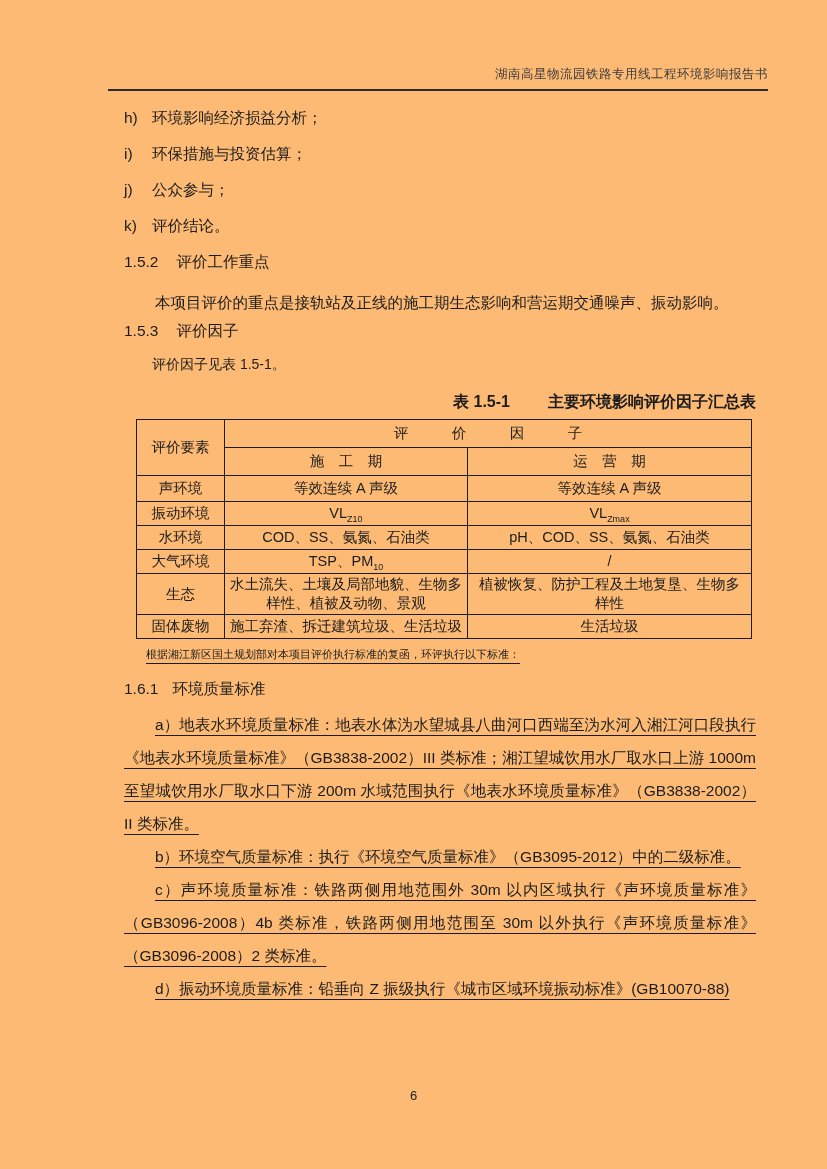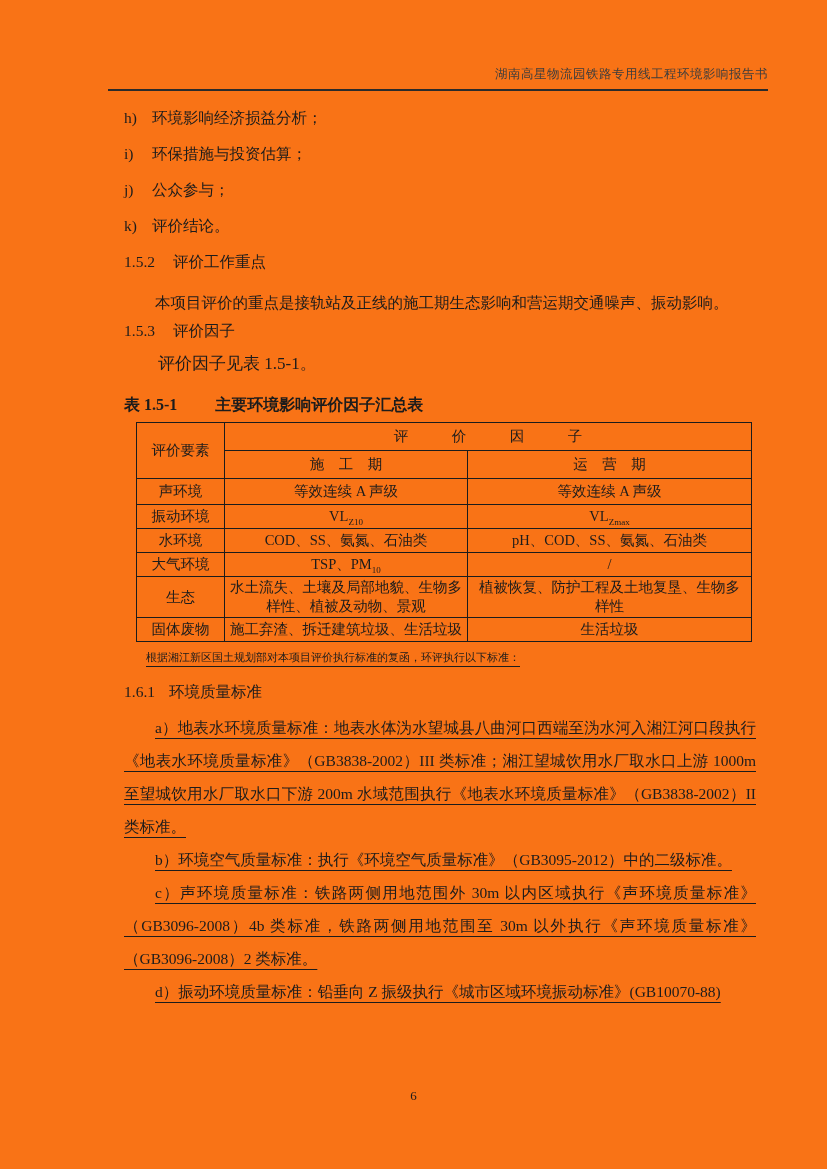--- a/index.html
+++ b/index.html
@@ -1,22 +1,22 @@
 <!DOCTYPE html>
 <html><head>
 <meta charset="utf-8">
 <style>
   html,body{margin:0;padding:0;}
   body{background:#e8e8e8;}
   .page{
     position:relative;
     width:827px;height:1169px;
     margin:0 auto;
-    background:#f97316;
-    font-family:Liberation Serif, serif;
+    background:#fdba74;
+    font-family:Liberation Sans, sans-serif;
     color:#1c1c1c;
     overflow:hidden;
   }
   
   .hdr{
     position:absolute;left:108px;width:660px;top:66px;
     text-align:right;font-size:12.5px;color:#3d3d3d;
     padding-bottom:6px;border-bottom:2px solid #2b2b2b;
     letter-spacing:.5px;
   }
@@ -27,32 +27,32 @@
   .li .marker{display:inline-block;width:28px;margin-left:-35px;text-align:left;}
   
   .h3{font-size:15.5px;line-height:22px;margin-top:9px;}
   .h3 .num{margin-right:18px;}
   .h2{font-size:16.5px;line-height:24px;font-weight:bold;margin-top:19px;}
   .h2 .num{margin-right:10px;}
   .u{text-decoration:underline;text-underline-offset:5px;text-decoration-thickness:1.3px;}
   
   .para{font-size:15.5px;line-height:35px;text-align:justify;text-indent:2em;margin:0;}
   .para.first{margin-top:12px;}
-  .para-small{font-size:17px;line-height:24px;text-indent:2em;margin-top:10px;}
+  .para-small{font-size:14px;line-height:24px;text-indent:2em;margin-top:10px;}
   .h3.tight{margin-top:0;}
   .std{font-size:15.5px;line-height:33px;text-align:justify;text-indent:2em;margin:0;
        text-decoration:underline;text-underline-offset:5px;text-decoration-thickness:1.2px;}
   .std.mt{margin-top:7px;}
   .para16{font-size:11px;line-height:24px;text-indent:2em;margin-top:3px;
           text-decoration:underline;text-underline-offset:5px;text-decoration-thickness:1.2px;
           text-align:justify;}
   .h161{font-size:15.5px;line-height:24px;margin-top:8px;}
   .h161 .num{margin-right:14px;}
   
-  .tbl-caption{text-align:left;font-weight:bold;font-size:16px;line-height:24px;}
+  .tbl-caption{text-align:right;font-weight:bold;font-size:16px;line-height:24px;}
   .tbl-caption .lab{margin-right:38px;}
   
   table.factors{
     border-collapse:collapse;
     width:615px;margin-left:12px;margin-top:5px;
     font-size:14.5px;table-layout:fixed;
   }
   table.factors th,table.factors td{
     border:1px solid #1c1c1c;
     text-align:center;vertical-align:middle;

